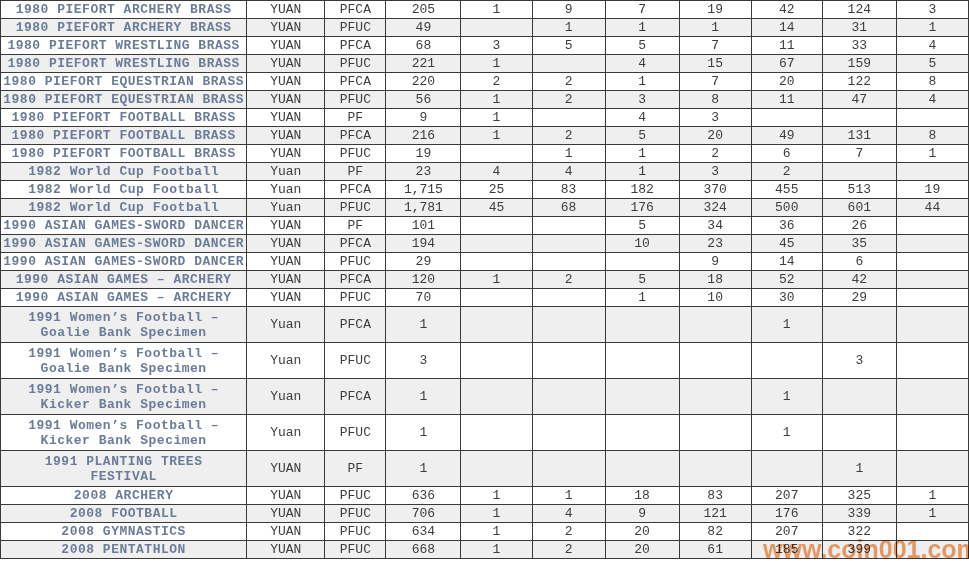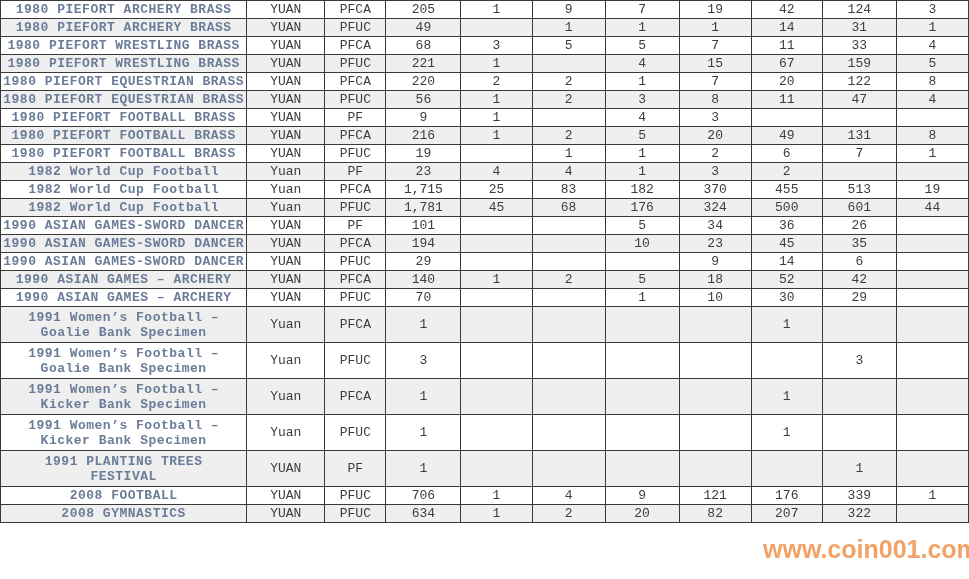--- a/index.html
+++ b/index.html
@@ -277,21 +277,21 @@
           <td></td>
           <td>9</td>
           <td>14</td>
           <td>6</td>
           <td></td>
         </tr>
         <tr>
           <td class="name">1990 ASIAN GAMES – ARCHERY</td>
           <td>YUAN</td>
           <td>PFCA</td>
-          <td>140</td>
+          <td>120</td>
           <td>1</td>
           <td>2</td>
           <td>5</td>
           <td>18</td>
           <td>52</td>
           <td>42</td>
           <td></td>
         </tr>
         <tr>
           <td class="name">1990 ASIAN GAMES – ARCHERY</td>
@@ -368,20 +368,33 @@
           <td>YUAN</td>
           <td>PF</td>
           <td>1</td>
           <td></td>
           <td></td>
           <td></td>
           <td></td>
           <td></td>
           <td>1</td>
           <td></td>
+        </tr>
+        <tr>
+          <td class="name">2008 ARCHERY</td>
+          <td>YUAN</td>
+          <td>PFUC</td>
+          <td>636</td>
+          <td>1</td>
+          <td>1</td>
+          <td>18</td>
+          <td>83</td>
+          <td>207</td>
+          <td>325</td>
+          <td>1</td>
         </tr>
         <tr>
           <td class="name">2008 FOOTBALL</td>
           <td>YUAN</td>
           <td>PFUC</td>
           <td>706</td>
           <td>1</td>
           <td>4</td>
           <td>9</td>
           <td>121</td>
@@ -393,18 +406,31 @@
           <td class="name">2008 GYMNASTICS</td>
           <td>YUAN</td>
           <td>PFUC</td>
           <td>634</td>
           <td>1</td>
           <td>2</td>
           <td>20</td>
           <td>82</td>
           <td>207</td>
           <td>322</td>
+          <td></td>
+        </tr>
+        <tr>
+          <td class="name">2008 PENTATHLON</td>
+          <td>YUAN</td>
+          <td>PFUC</td>
+          <td>668</td>
+          <td>1</td>
+          <td>2</td>
+          <td>20</td>
+          <td>61</td>
+          <td>185</td>
+          <td>399</td>
           <td></td>
         </tr>
       </tbody>
   </table>
   <div class="watermark">www.coin001.com</div>
 </div>
 
 </body></html>

